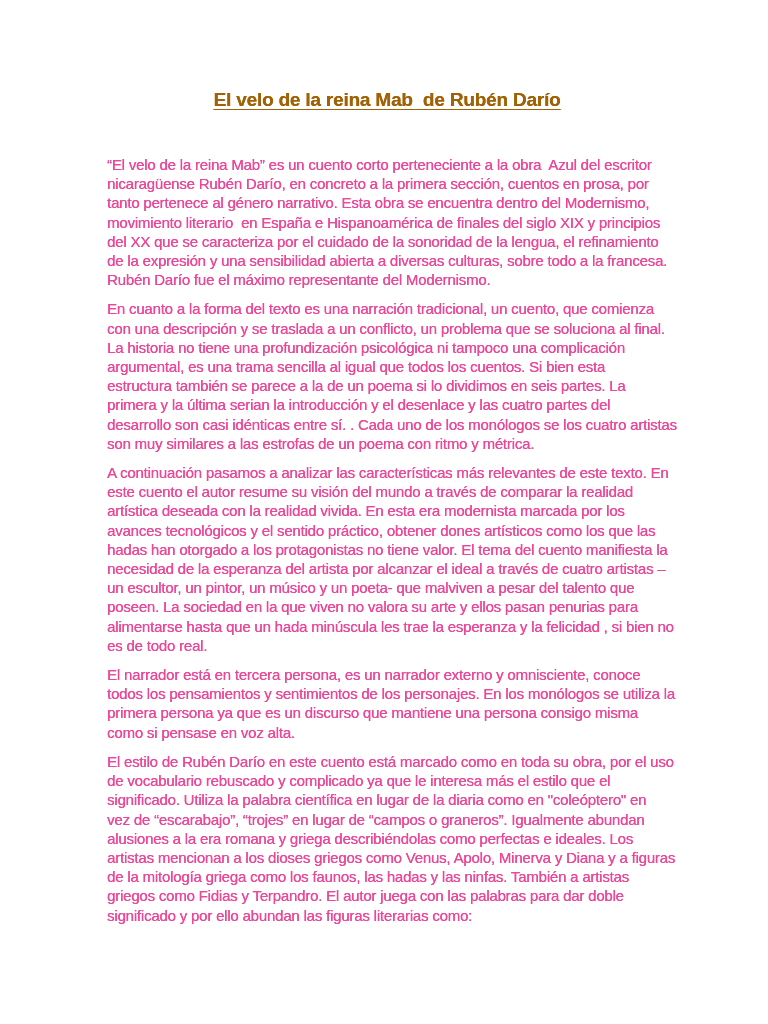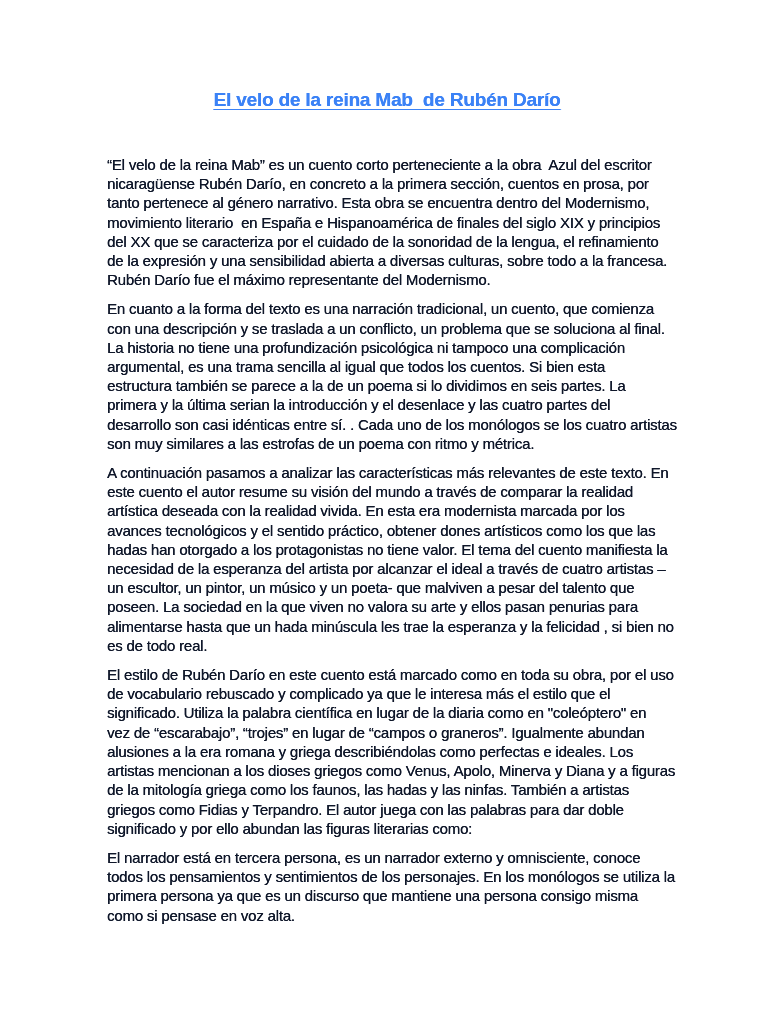--- a/index.html
+++ b/index.html
@@ -22,31 +22,31 @@
   }
   .doc-title {
     width: 560px;
     margin: 0 0 43px 0;
     font-size: 19px;
     font-weight: bold;
     line-height: 24px;
     text-align: center;
     text-decoration: underline;
     text-underline-offset: 3px;
-    color: #3b82f6;
+    color: #a16207;
     letter-spacing: -0.2px;
     white-space: pre;
     text-shadow: 0.2px 0 0 currentColor;
   }
   .para {
     margin: 0 0 10px 0;
     font-size: 15px;
     line-height: 19.2px;
     letter-spacing: -0.2px;
-    color: #0f172a;
+    color: #ec4899;
     white-space: pre;            
     text-shadow: 0.2px 0 0 currentColor; 
   }
 </style>
 </head>
 <body>
 
 <div class="page">
   <h1 class="doc-title">El velo de la reina Mab  de Rubén Darío</h1>
 
@@ -71,27 +71,27 @@
 este cuento el autor resume su visión del mundo a través de comparar la realidad
 artística deseada con la realidad vivida. En esta era modernista marcada por los
 avances tecnológicos y el sentido práctico, obtener dones artísticos como los que las
 hadas han otorgado a los protagonistas no tiene valor. El tema del cuento manifiesta la
 necesidad de la esperanza del artista por alcanzar el ideal a través de cuatro artistas –
 un escultor, un pintor, un músico y un poeta- que malviven a pesar del talento que
 poseen. La sociedad en la que viven no valora su arte y ellos pasan penurias para
 alimentarse hasta que un hada minúscula les trae la esperanza y la felicidad , si bien no
 es de todo real.</p>
 
+  <p class="para">El narrador está en tercera persona, es un narrador externo y omnisciente, conoce
+todos los pensamientos y sentimientos de los personajes. En los monólogos se utiliza la
+primera persona ya que es un discurso que mantiene una persona consigo misma
+como si pensase en voz alta.</p>
+
   <p class="para">El estilo de Rubén Darío en este cuento está marcado como en toda su obra, por el uso
 de vocabulario rebuscado y complicado ya que le interesa más el estilo que el
 significado. Utiliza la palabra científica en lugar de la diaria como en "coleóptero" en
 vez de “escarabajo”, “trojes” en lugar de “campos o graneros”. Igualmente abundan
 alusiones a la era romana y griega describiéndolas como perfectas e ideales. Los
 artistas mencionan a los dioses griegos como Venus, Apolo, Minerva y Diana y a figuras
 de la mitología griega como los faunos, las hadas y las ninfas. También a artistas
 griegos como Fidias y Terpandro. El autor juega con las palabras para dar doble
 significado y por ello abundan las figuras literarias como:</p>
-
-  <p class="para">El narrador está en tercera persona, es un narrador externo y omnisciente, conoce
-todos los pensamientos y sentimientos de los personajes. En los monólogos se utiliza la
-primera persona ya que es un discurso que mantiene una persona consigo misma
-como si pensase en voz alta.</p>
 </div>
 
 </body></html>

